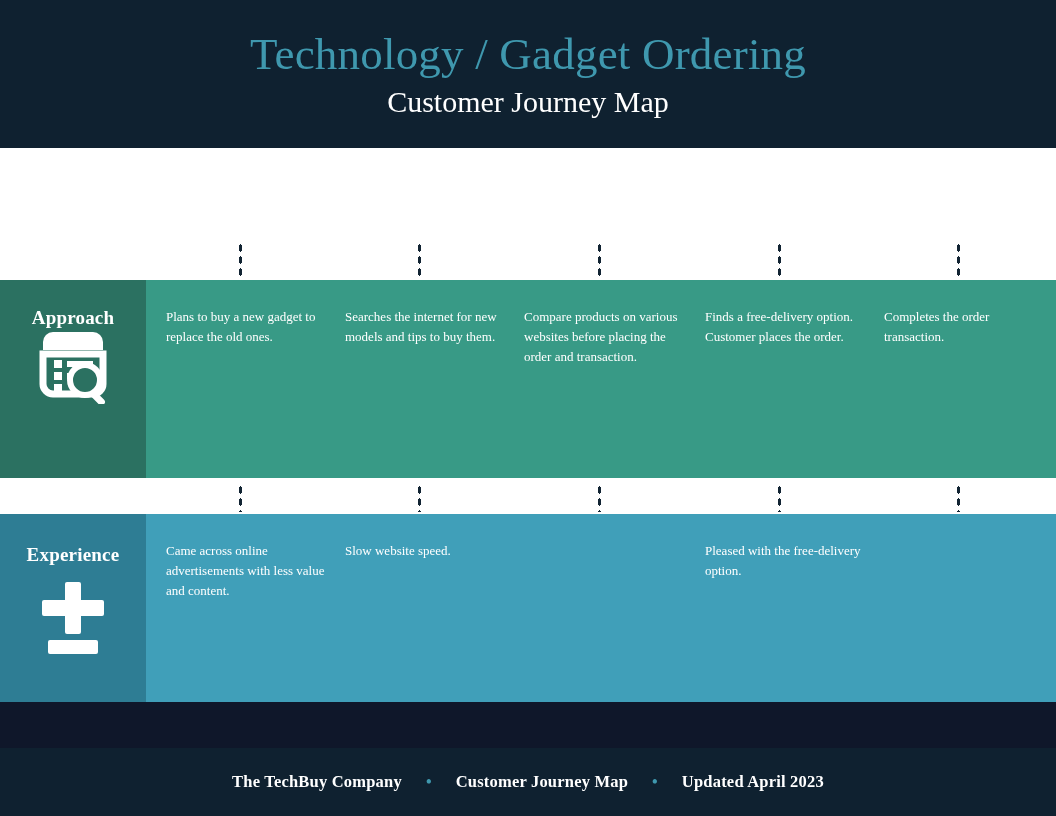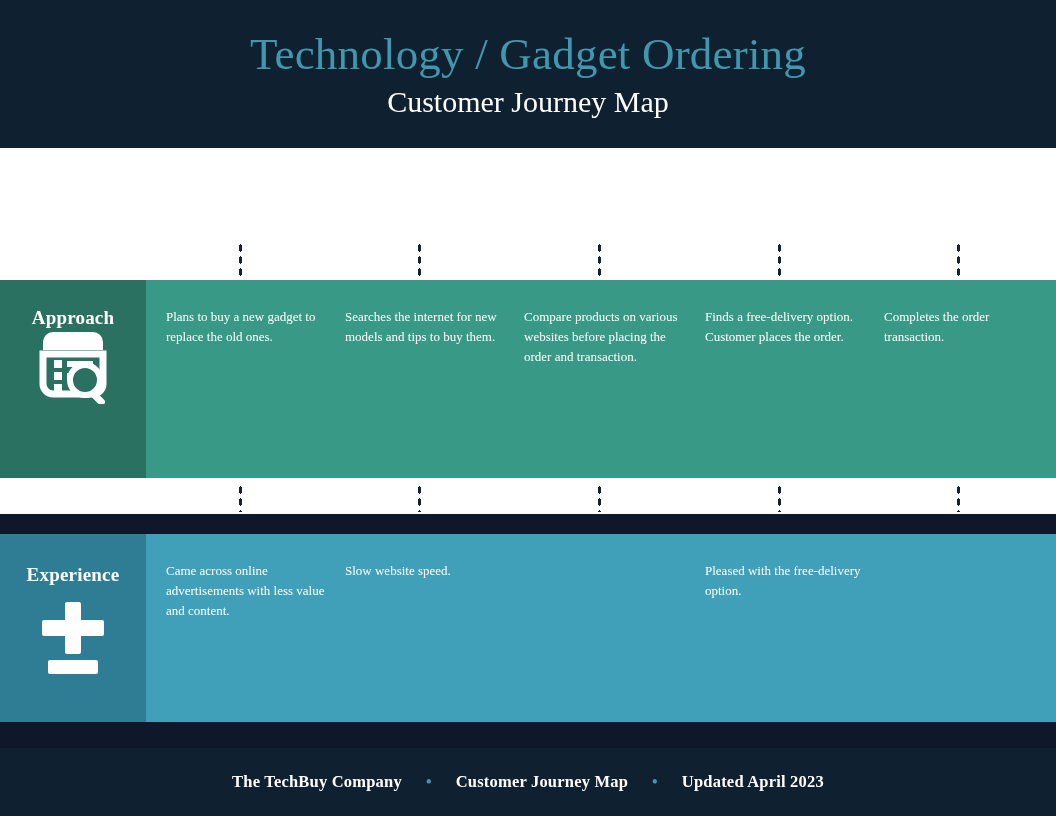--- a/index.html
+++ b/index.html
@@ -111,21 +111,21 @@
   .band-approach .band-label { background: #2b7161; }
   .band-approach .band-content { background: #389a86; }
   .band-approach .lbl-text { top: 27px; font-family: Liberation Serif, serif; }
   .band-approach .icon-wrap { top: 50px; }
 
   .gap-white {
     position: absolute; left: 0; top: 478px; width: 1056px; height: 36px;
     background: #ffffff;
   }
 
-  .band-experience { top: 514px; height: 188px; margin-top: 20px; }
+  .band-experience { top: 514px; height: 188px; }
   .band-experience .band-label { background: #2e7d94; }
   .band-experience .band-content { background: #409fb9; }
   .band-experience .lbl-text { top: 30px; }
   .band-experience .icon-wrap { top: 68px; }
 
   .cell {
     position: absolute; top: 27px; width: 160px;
     color: #ffffff;
     font-size: 13px;
     line-height: 20px;

